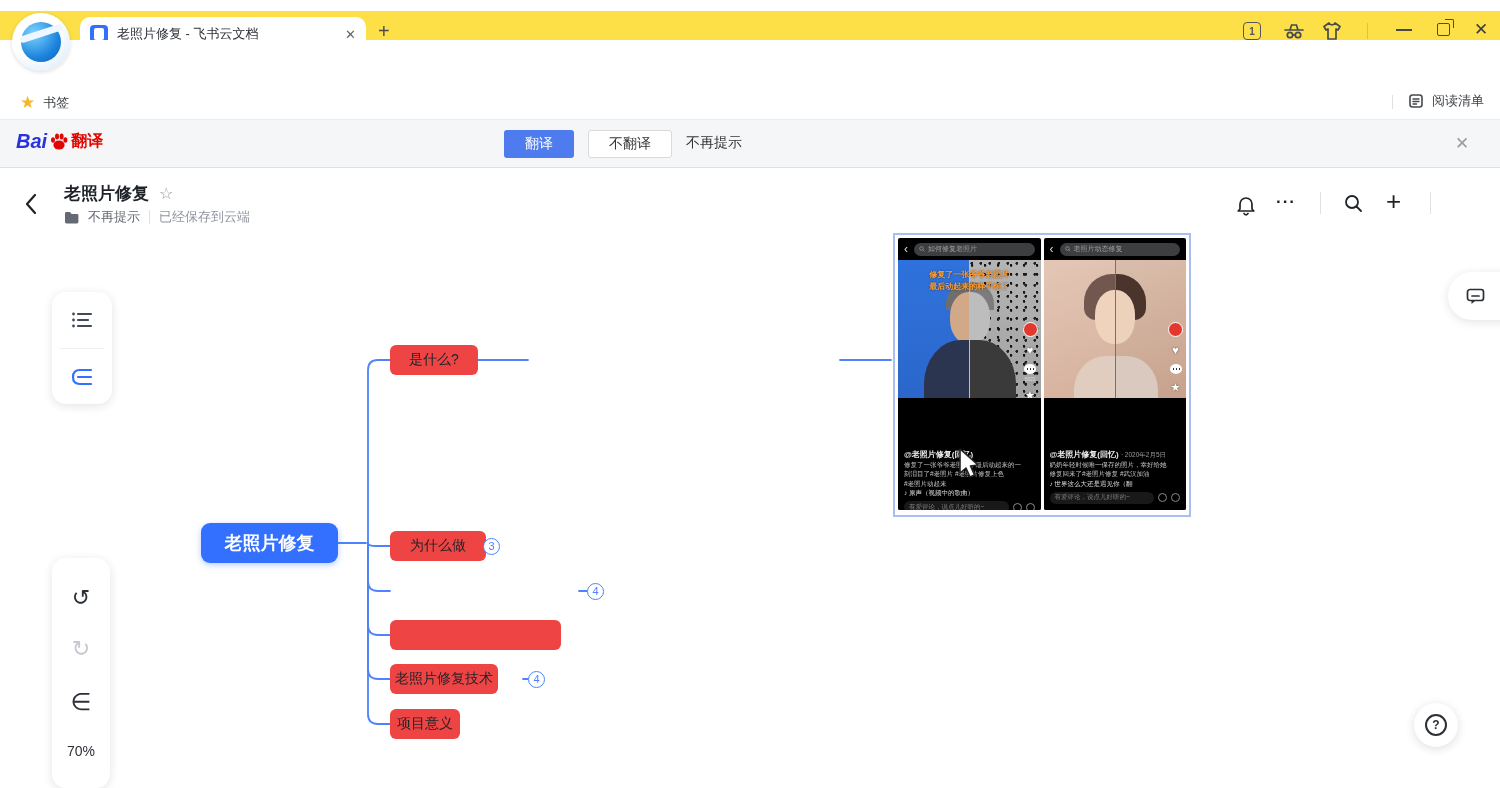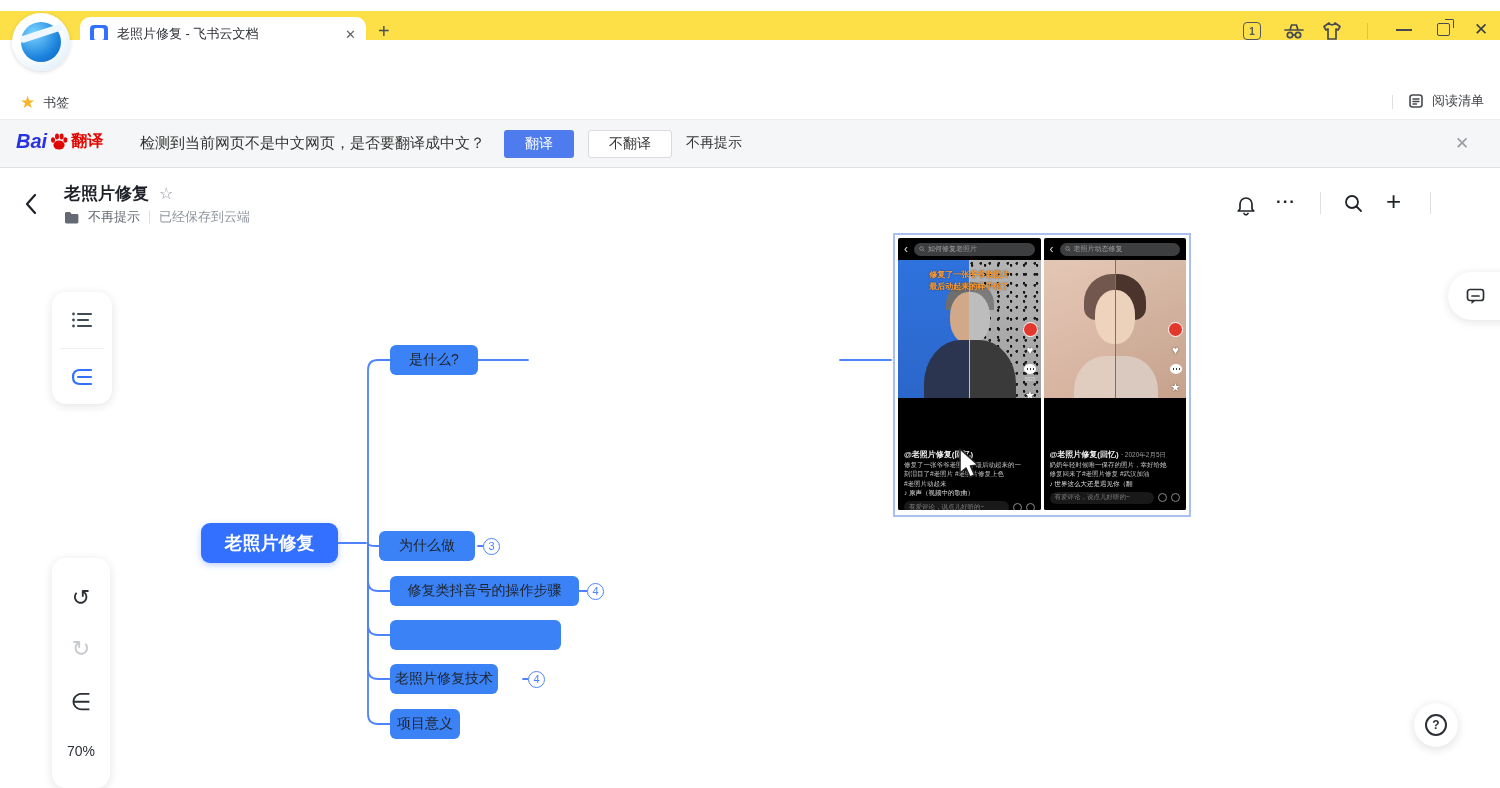--- a/index.html
+++ b/index.html
@@ -75,21 +75,21 @@
   #canvas { position:absolute; left:0; top:230px; width:1500px; height:558px; background:#fff; overflow:hidden; }
   .panel { background:#fff; border-radius:14px; box-shadow:0 2px 10px rgba(31,35,41,.12); }
   #outline-panel { left:52px; top:62px; width:60px; height:112px; }
   #outline-panel .pbtn { height:56px; }
   #outline-panel .pdiv { height:1px; background:#f0f1f2; margin:0 8px; }
   #undo-panel { left:52px; top:328px; width:58px; height:230px; flex-direction:column; justify-content:space-evenly; display:flex; align-items:center; }
   .tool-glyph { font-size:22px; color:#2b2f36; line-height:1; }
   .tool-glyph.dis { color:#c6c9cd; }
   #zoom-label { font-size:14px; color:#2b2f36; }
 
-  .mnode { position:absolute; background:#3b82f6; border-radius:6px; font-size:14px; color:#1f2329;
+  .mnode { position:absolute; background:#ef4444; border-radius:6px; font-size:14px; color:#1f2329;
     height:30px; display:flex; align-items:center; justify-content:center; }
   #root-node { left:201px; top:293px; width:137px; height:40px; background:#3370ff; border-radius:9px;
     color:#fff; font-size:18px; font-weight:bold; box-shadow:0 2px 6px rgba(51,112,255,.35); }
   #note-text { left:532px; top:121px; font-size:14px; color:#1f2329; white-space:nowrap; }
   .nbadge { position:absolute; width:17px; height:17px; border:1.5px solid #4e83fd; border-radius:50%;
     background:#fff; color:#4e83fd; font-size:11px; display:flex; align-items:center; justify-content:center; }
 
   #conn { position:absolute; left:0; top:0; width:1500px; height:558px; pointer-events:none; }
 
   
@@ -231,21 +231,20 @@
     <span id="bd-bai">Bai</span>
     <svg width="20" height="22" viewBox="0 0 20 22">
       <ellipse cx="10" cy="14" rx="5.6" ry="4.6" fill="#e10601"></ellipse>
       <ellipse cx="4" cy="9" rx="2" ry="2.8" fill="#e10601"></ellipse>
       <ellipse cx="8" cy="5.5" rx="2" ry="2.9" fill="#e10601"></ellipse>
       <ellipse cx="12.6" cy="5.5" rx="2" ry="2.9" fill="#e10601"></ellipse>
       <ellipse cx="16.4" cy="9" rx="2" ry="2.8" fill="#e10601"></ellipse>
     </svg>
     <span id="bd-fanyi">翻译</span>
   </div>
-  <div class="abs" id="tr-msg" style="left:140px;top:14px">检测到当前网页不是中文网页，是否要翻译成中文？</div>
   <div class="abs ctr" id="btn-fanyi" style="left:504px;top:10px">翻译</div>
   <div class="abs ctr" id="btn-nofanyi" style="left:588px;top:10px">不翻译</div>
   <div class="abs" id="btn-never" style="left:686px;top:14px">不再提示</div>
   <div class="abs" id="tr-close" style="left:1455px;top:13px">✕</div>
 </div>
 
 <div id="docheader">
   <svg class="abs" style="left:24px;top:24px" width="14" height="24" viewBox="0 0 14 24">
     <path d="M11 3 L3 12 L11 21" stroke="#1f2329" stroke-width="2.2" fill="none" stroke-linecap="round" stroke-linejoin="round"></path>
   </svg>
@@ -325,23 +324,22 @@
 
   <div class="panel abs" id="undo-panel">
     <div class="tool-glyph">↺</div>
     <div class="tool-glyph dis">↻</div>
     <div class="tool-glyph" style="font-size:24px">∈</div>
     <div id="zoom-label">70%</div>
   </div>
 
   <div class="mnode" id="root-node">老照片修复</div>
   <div class="mnode" style="left:390px;top:115px;width:88px">是什么?</div>
-  <div class="mnode" style="left:379px;top:301px;width:96px">为什么做</div>
+  <div class="mnode" style="left:390px;top:301px;width:96px">为什么做</div>
   <div class="nbadge" style="left:483px;top:307.5px">3</div>
-  <div class="mnode" style="left:390px;top:346px;width:189px">修复类抖音号的操作步骤</div>
   <div class="nbadge" style="left:587px;top:352.5px">4</div>
   <div class="mnode" style="left:390px;top:390px;width:171px"></div>
   <div class="mnode" style="left:390px;top:434px;width:108px">老照片修复技术</div>
   <div class="nbadge" style="left:528px;top:440.5px">4</div>
   <div class="mnode" style="left:390px;top:479px;width:70px">项目意义</div>
 
   <div class="abs" id="img-group">
 
     <div class="phone">
       <div class="ph-top">

